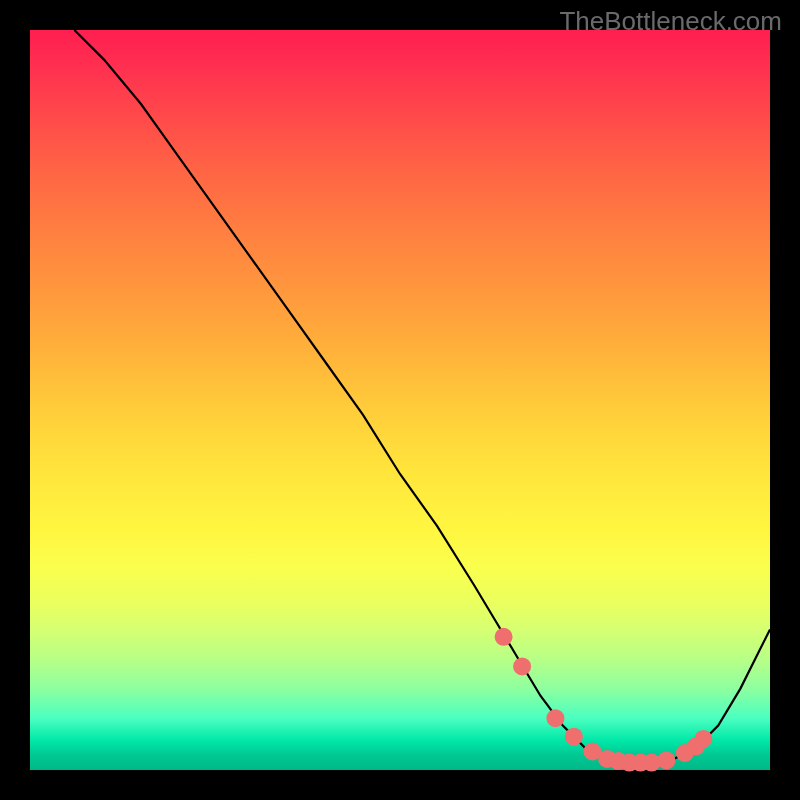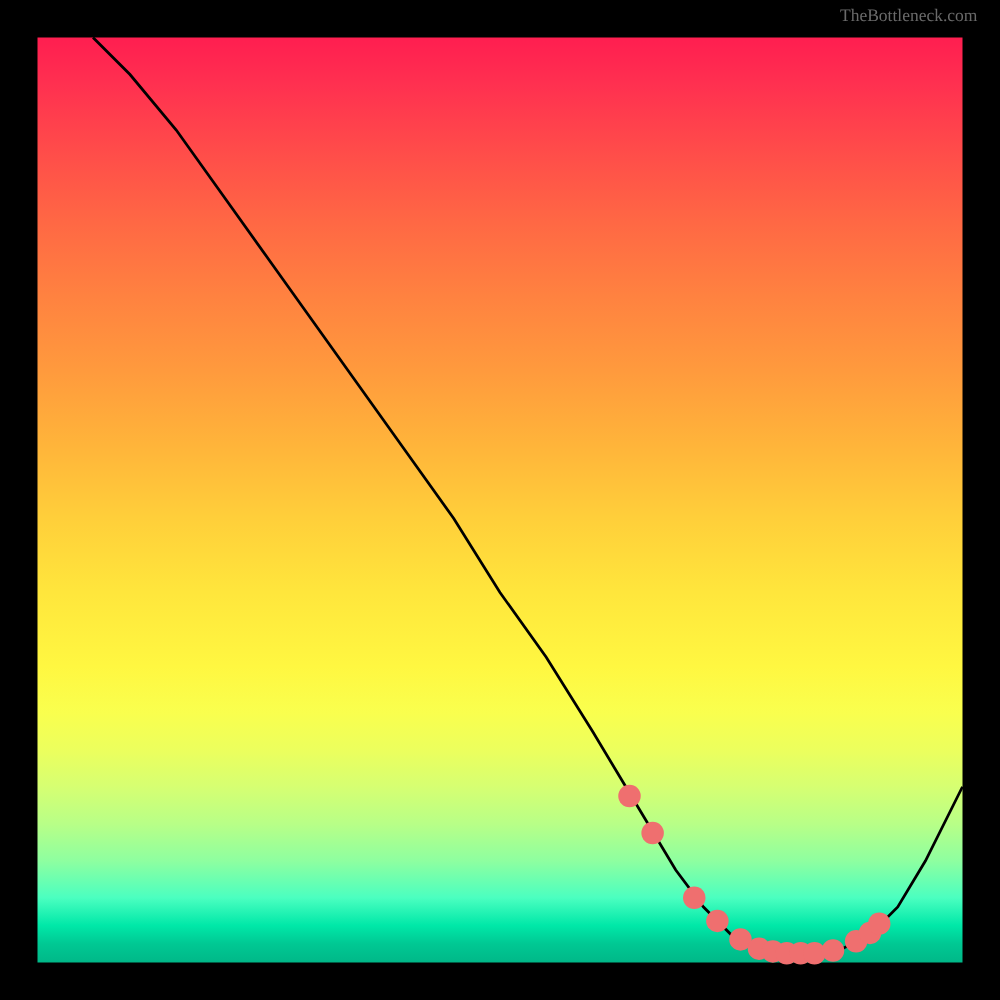--- a/index.html
+++ b/index.html
@@ -8,24 +8,23 @@
     height: 800px;
     background: #000;
     position: relative;
     font-family: Arial, sans-serif;
   }
   .watermark {
     position: absolute;
     top: 6px;
     right: 18px;
     color: #6a6a6a;
-    font-size: 14px;
+    font-size: 26px;
     font-weight: 500;
     z-index: 10;
-    font-family: Liberation Serif, serif;
   }
   .plot-area {
     position: absolute;
     top: 30px;
     left: 30px;
     width: 740px;
     height: 740px;
     background: linear-gradient(to bottom,
       #ff1e50 0%,
       #ff3050 5%,

